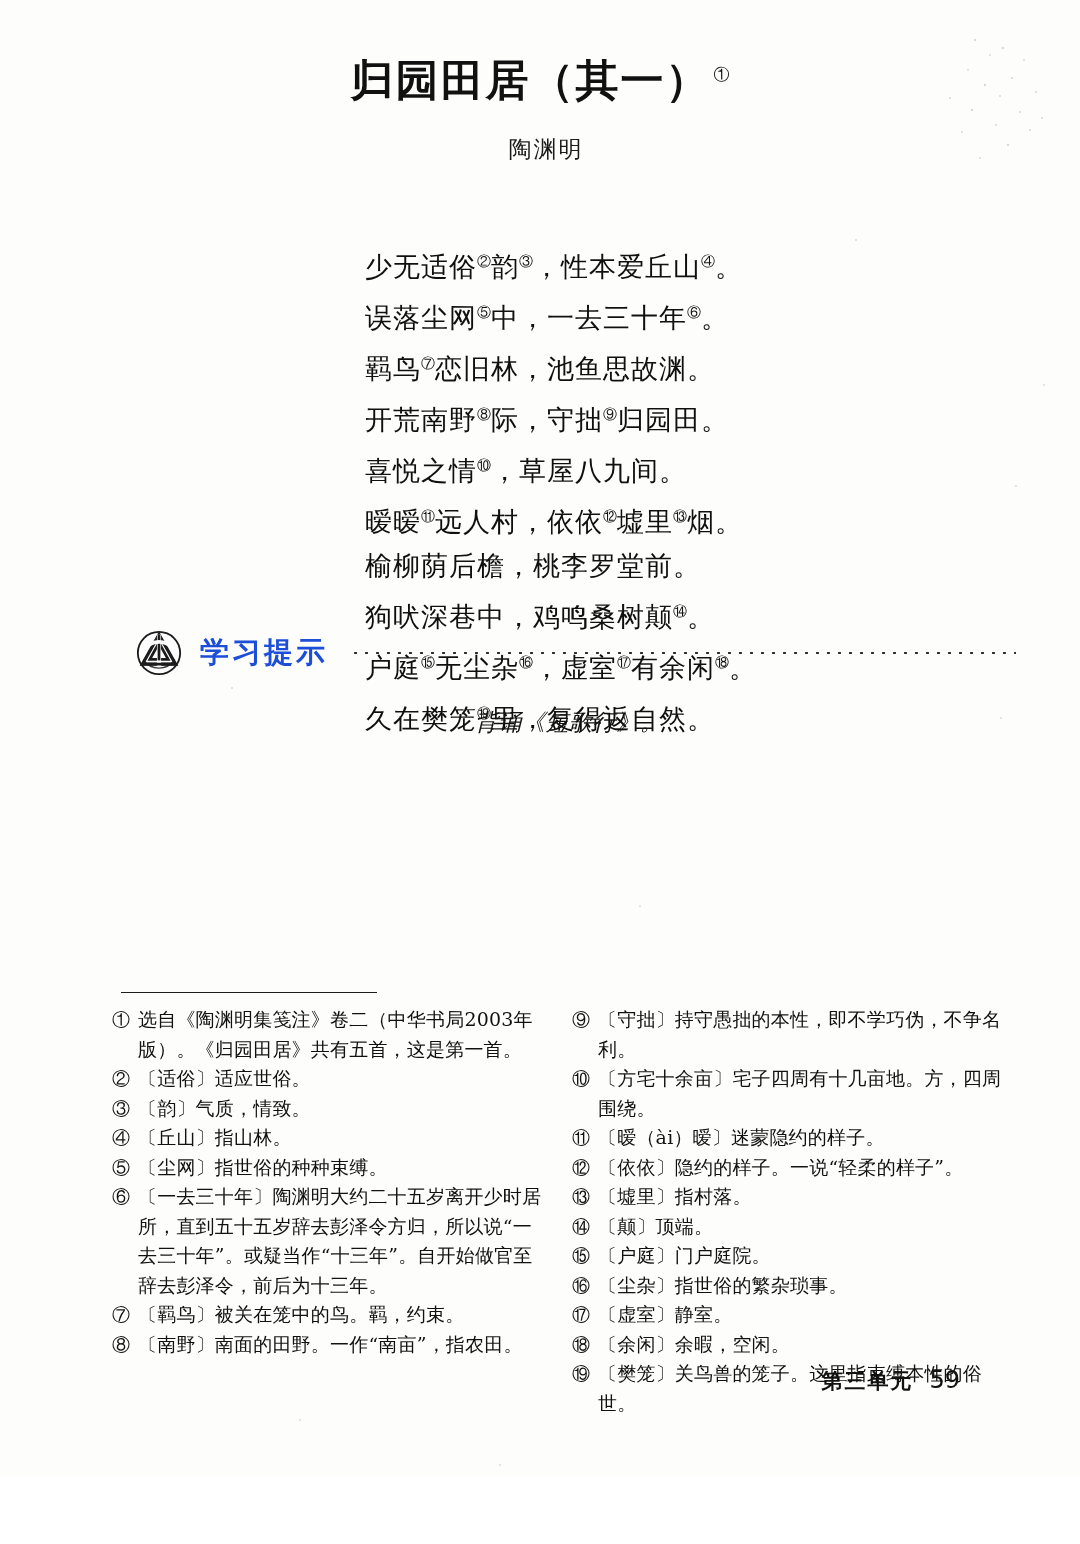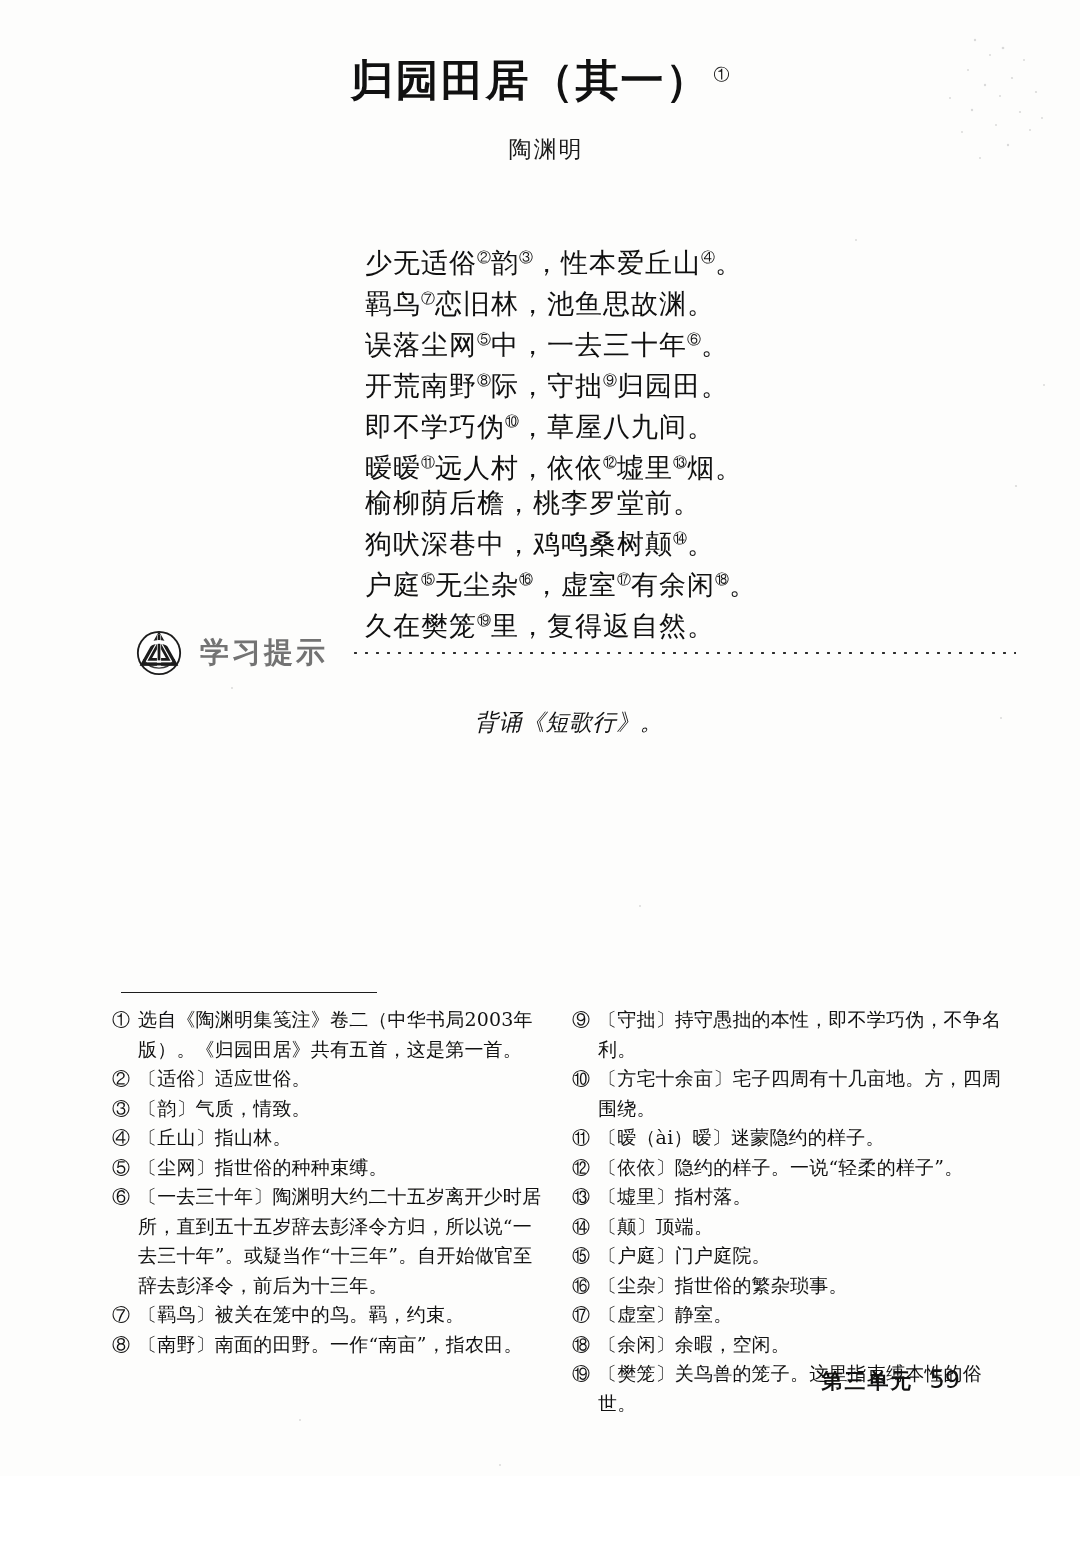--- a/index.html
+++ b/index.html
@@ -59,23 +59,23 @@
     letter-spacing: 2px;
     padding-left: 12px;
   }
 
   
   .poem-body {
     position: absolute;
     top: 240px;
     left: 365px;
     width: 600px;
-    font-family: Liberation Sans, sans-serif;
+    font-family: Liberation Mono, monospace;
     font-size: 27px;
-    line-height: 35px;
+    line-height: 44px;
     color: #101010;
     letter-spacing: 1px;
   }
   .poem-line { white-space: nowrap; }
   .sup {
     font-size: 14px;
     vertical-align: super;
     letter-spacing: 0;
   }
 
@@ -92,21 +92,21 @@
     width: 46px;
     height: 46px;
     flex: 0 0 46px;
   }
   .hint-title {
     margin-left: 18px;
     font-family: "DejaVu Serif", "Liberation Serif", serif;
     font-size: 29px;
     font-weight: 700;
     letter-spacing: 3px;
-    color: #737373;
+    color: #1d4ed8;
     white-space: nowrap;
   }
   .hint-dots {
     flex: 1 1 auto;
     margin-left: 22px;
     height: 4px;
     background-image: radial-gradient(circle, #2a2a2a 1.1px, transparent 1.3px);
     background-size: 11px 4px;
     background-repeat: repeat-x;
     background-position: left center;
@@ -224,24 +224,24 @@
     </g>
   </svg>
 
   <div class="title-block">
     <div class="poem-title"><span>归园田居（其一）</span><span class="title-note">①</span></div>
     <div class="poem-author">陶渊明</div>
   </div>
 
   <div class="poem-body">
       <div class="poem-line"><span>少无适俗</span><span class="sup">②</span><span>韵</span><span class="sup">③</span><span>，性本爱丘山</span><span class="sup">④</span><span>。</span></div>
+      <div class="poem-line"><span>误落尘网</span><span class="sup">⑤</span><span>中，一去三十年</span><span class="sup">⑥</span><span>。</span></div>
       <div class="poem-line"><span>羁鸟</span><span class="sup">⑦</span><span>恋旧林，池鱼思故渊。</span></div>
-      <div class="poem-line"><span>误落尘网</span><span class="sup">⑤</span><span>中，一去三十年</span><span class="sup">⑥</span><span>。</span></div>
       <div class="poem-line"><span>开荒南野</span><span class="sup">⑧</span><span>际，守拙</span><span class="sup">⑨</span><span>归园田。</span></div>
-      <div class="poem-line"><span>即不学巧伪</span><span class="sup">⑩</span><span>，草屋八九间。</span></div>
+      <div class="poem-line"><span>喜悦之情</span><span class="sup">⑩</span><span>，草屋八九间。</span></div>
       <div class="poem-line"><span>暧暧</span><span class="sup">⑪</span><span>远人村，依依</span><span class="sup">⑫</span><span>墟里</span><span class="sup">⑬</span><span>烟。</span></div>
       <div class="poem-line"><span>榆柳荫后檐，桃李罗堂前。</span></div>
       <div class="poem-line"><span>狗吠深巷中，鸡鸣桑树颠</span><span class="sup">⑭</span><span>。</span></div>
       <div class="poem-line"><span>户庭</span><span class="sup">⑮</span><span>无尘杂</span><span class="sup">⑯</span><span>，虚室</span><span class="sup">⑰</span><span>有余闲</span><span class="sup">⑱</span><span>。</span></div>
       <div class="poem-line"><span>久在樊笼</span><span class="sup">⑲</span><span>里，复得返自然。</span></div>
     </div>
 
   <div class="hint-header">
     <svg class="hint-logo" viewBox="0 0 100 100" aria-hidden="true">
       <circle cx="50" cy="50" r="48" fill="#1c1c1c"></circle>

